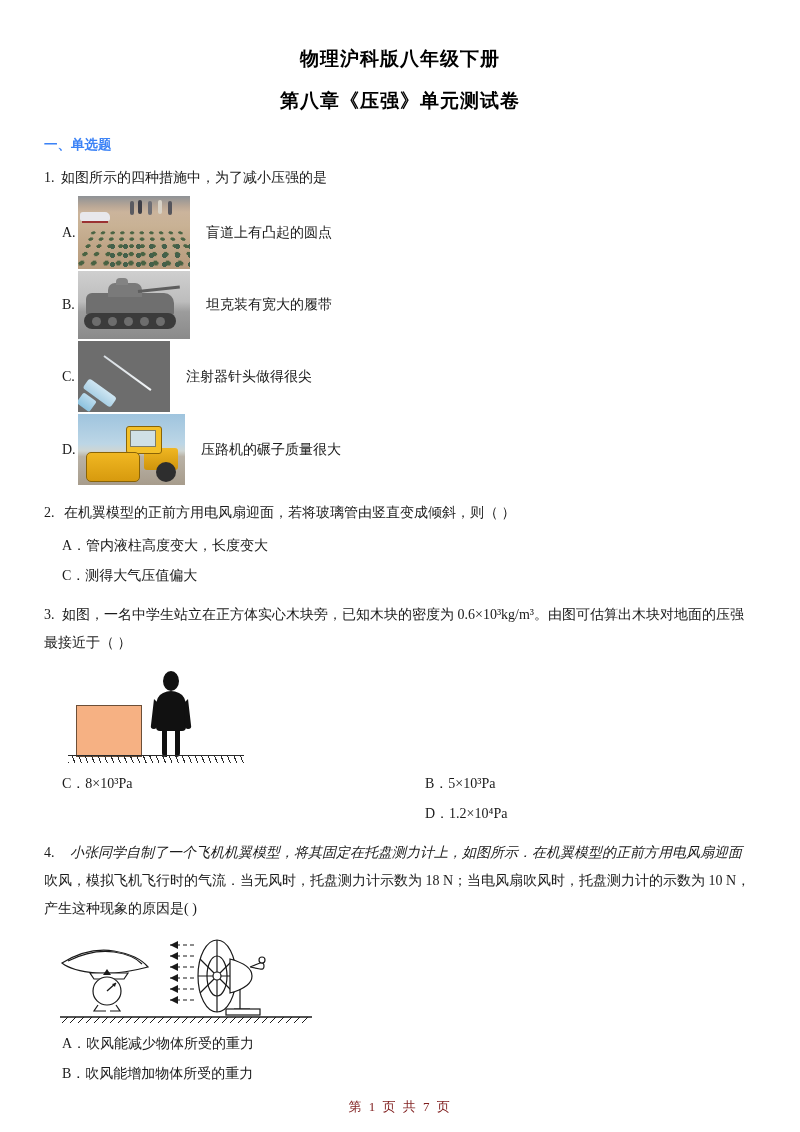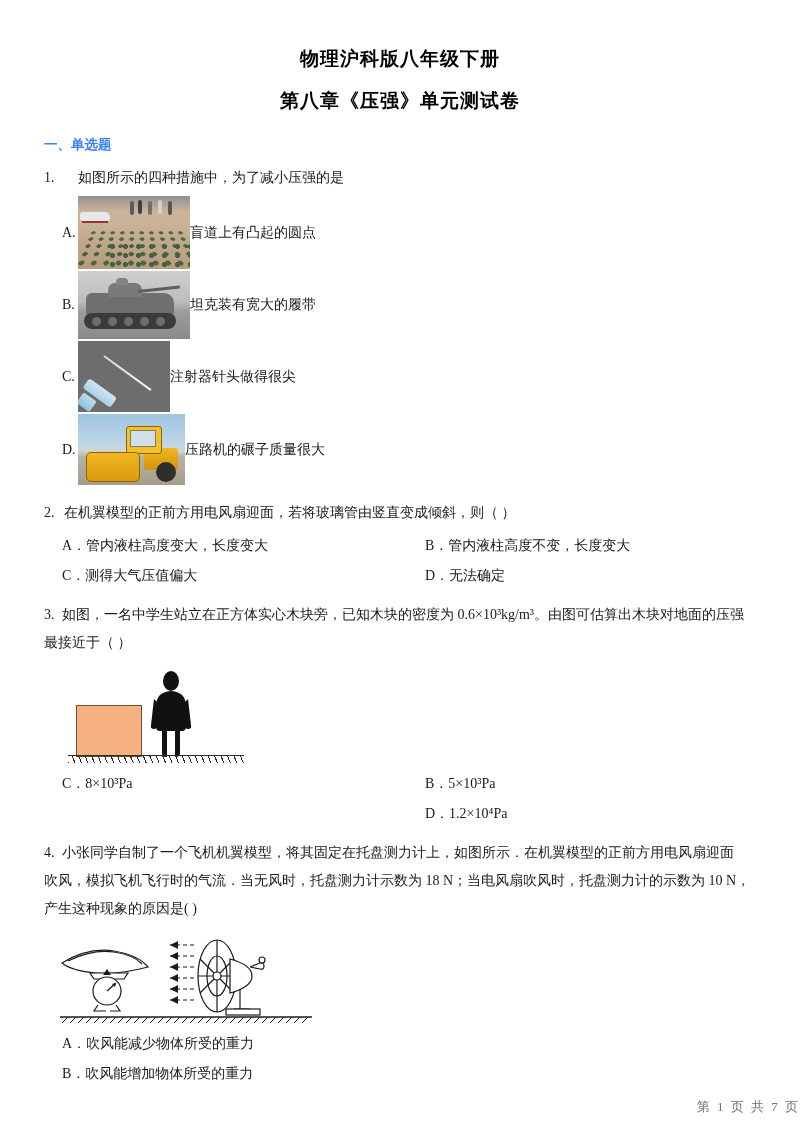--- a/index.html
+++ b/index.html
@@ -63,20 +63,21 @@
   .opt-label {
     font-size: 14px;
     width: 34px;
     flex: 0 0 34px;
     padding-left: 18px;
     box-sizing: border-box;
   }
   .opt-caption {
     font-size: 14px;
     padding-left: 0;
+    margin-left: 16px;
   }
   .img-opt-row {
     display: flex;
     align-items: center;
     margin-top: 2px;
   }
   .thumb {
     flex: 0 0 auto;
     position: relative;
     overflow: hidden;
@@ -208,23 +209,23 @@
   
   .fig4 {
     position: relative;
     width: 270px; height: 98px;
     margin: 6px 0 2px 10px;
   }
   .footer {
     position: absolute;
     left: 0; right: 0;
     bottom: 16px;
-    text-align: right;
+    text-align: center;
     font-size: 13px;
-    color: #737373;
+    color: #7f1d1d;
     letter-spacing: 2px;
   }
   .opts-2col {
     display: flex;
     margin-top: 4px;
   }
   .opts-2col .col { flex: 0 0 50%; }
   .opt-inline {
     font-size: 14px;
     line-height: 30px;
@@ -241,21 +242,21 @@
     <div class="doc-subtitle">第八章《压强》单元测试卷</div>
   </div>
 
   <div class="content">
 
     <div class="section-header">一、单选题</div>
 
     <div>
       <div class="q-text">
         <span>1.</span>
-        <span style="margin-left:20px;">如图所示的四种措施中，为了减小压强的是</span>
+        <span style="margin-left:3px;">如图所示的四种措施中，为了减小压强的是</span>
       </div>
 
       <div class="img-opt-row" style="margin-top:4px;">
         <div class="opt-label">A.</div>
         <div class="thumb img-paving">
           <div class="car"></div>
           <div class="ppl" style="left:52px;"></div>
           <div class="ppl" style="left:60px;top:4px;background:#3e3e46;"></div>
           <div class="ppl" style="left:70px;background:#6e6e74;"></div>
           <div class="ppl" style="left:80px;top:4px;background:#d8d2c6;"></div>
@@ -309,24 +310,20 @@
     <div style="margin-top:14px;">
       <div class="q-text">
         <span>2.</span>
         <span style="margin-left:6px;">在机翼模型的正前方用电风扇迎面，若将玻璃管由竖直变成倾斜，则（        ）</span>
       </div>
       <div class="opts-2col">
         <div class="col">
           <div class="opt-inline">A．管内液柱高度变大，长度变大</div>
           <div class="opt-inline">C．测得大气压值偏大</div>
         </div>
-        <div class="col">
-          <div class="opt-inline">B．管内液柱高度不变，长度变大</div>
-          <div class="opt-inline">D．无法确定</div>
-        </div>
       </div>
     </div>
 
     <div style="margin-top:10px;">
       <div class="q-text">
         <span>3.</span>
         <span style="margin-left:4px;">如图，一名中学生站立在正方体实心木块旁，已知木块的密度为 0.6×10³kg/m³。由图可估算出木块对地面的压强</span>
       </div>
       <div class="q-text">最接近于（        ）</div>
 
@@ -349,21 +346,21 @@
         <div class="col">
           <div class="opt-inline">B．5×10³Pa</div>
           <div class="opt-inline">D．1.2×10⁴Pa</div>
         </div>
       </div>
     </div>
 
     <div style="margin-top:10px;">
       <div class="q-text">
         <span>4.</span>
-        <span style="margin-left:4px;">小张同学自制了一个飞机机翼模型，将其固定在托盘测力计上，如图所示．在机翼模型的正前方用电风扇迎面</span>
+        <span style="margin-left:12px;font-style:italic;">小张同学自制了一个飞机机翼模型，将其固定在托盘测力计上，如图所示．在机翼模型的正前方用电风扇迎面</span>
       </div>
       <div class="q-text">吹风，模拟飞机飞行时的气流．当无风时，托盘测力计示数为 18 N；当电风扇吹风时，托盘测力计的示数为 10 N，</div>
       <div class="q-text">产生这种现象的原因是( )</div>
 
       <div class="fig4">
         <svg width="270" height="98" viewBox="0 0 270 98">
           <g fill="none" stroke="#1a1a1a" stroke-width="1.2">
 
             <path d="M8 34 q26 -16 52 -12 q24 4 34 16 q-30 8 -52 6 q-24 -2 -34 -10 z" fill="#fff"></path>
             <path d="M14 32 q24 -12 46 -9 q20 3 28 12"></path>

